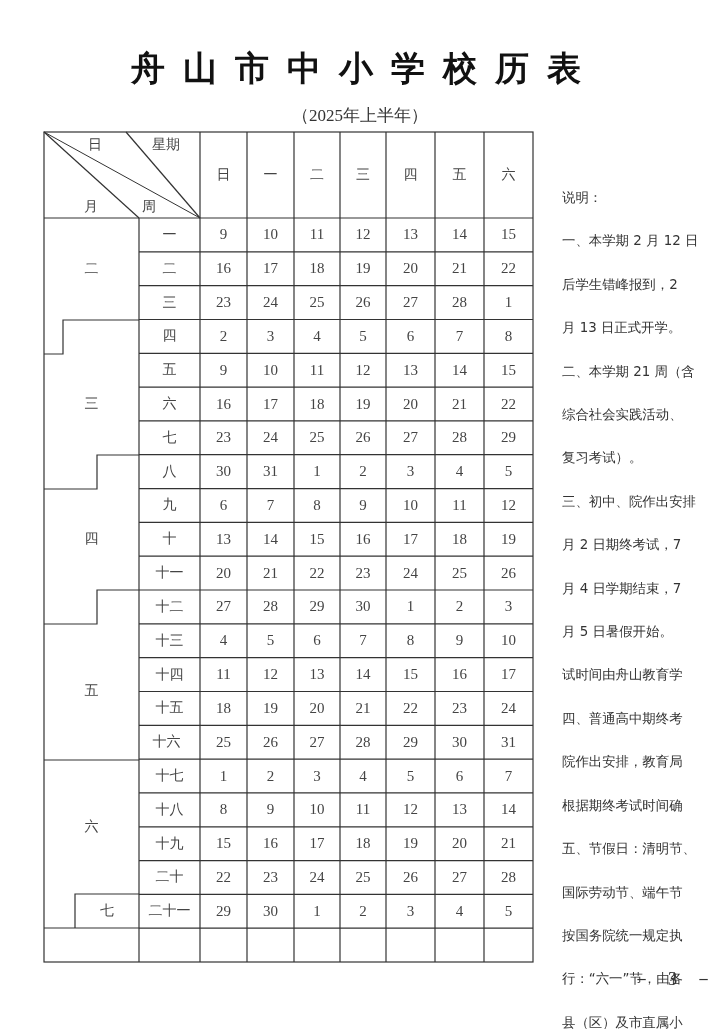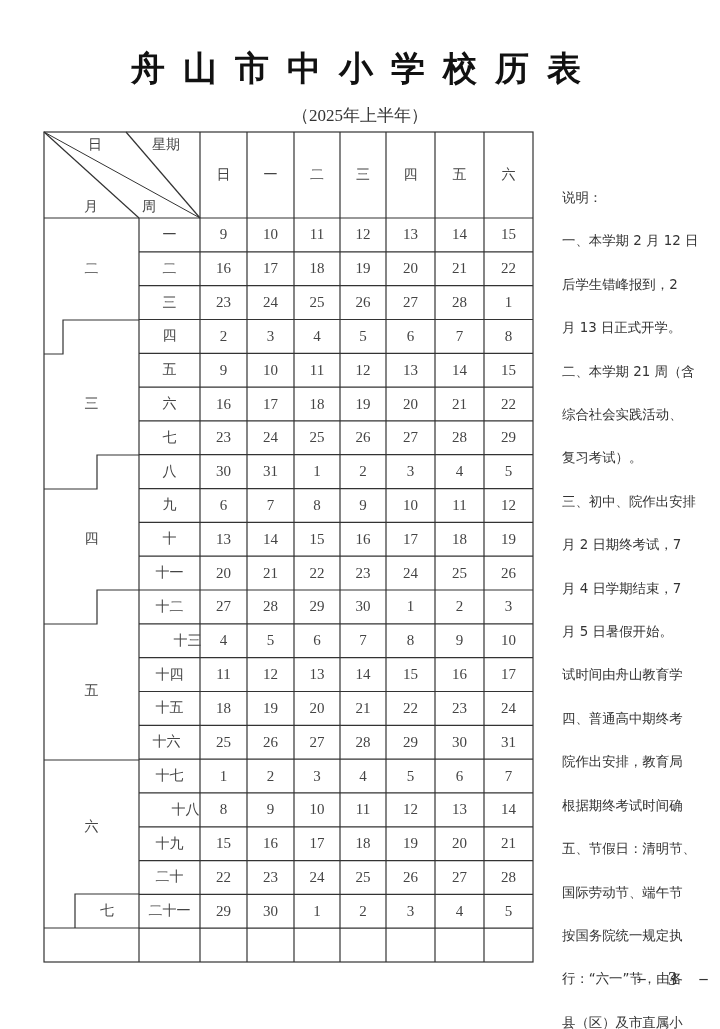--- a/index.html
+++ b/index.html
@@ -220,21 +220,21 @@
       <div class="cell cjk" style="left: 139px; width: 61px; top: 590.02px; height: 33.82px;">十二</div>
       <div class="cell" style="left: 200px; width: 47px; top: 590.02px; height: 33.82px;">27</div>
       <div class="cell" style="left: 247px; width: 47px; top: 590.02px; height: 33.82px;">28</div>
       <div class="cell" style="left: 294px; width: 46px; top: 590.02px; height: 33.82px;">29</div>
       <div class="cell" style="left: 340px; width: 46px; top: 590.02px; height: 33.82px;">30</div>
       <div class="cell" style="left: 386px; width: 49px; top: 590.02px; height: 33.82px;">1</div>
       <div class="cell" style="left: 435px; width: 49px; top: 590.02px; height: 33.82px;">2</div>
       <div class="cell" style="left: 484px; width: 49px; top: 590.02px; height: 33.82px;">3</div>
     </div>
     <div>
-      <div class="cell cjk" style="left: 139px; width: 61px; top: 623.84px; height: 33.82px; margin-left: 18px;">十三</div>
+      <div class="cell cjk" style="left: 139px; width: 61px; top: 623.84px; height: 33.82px;">十三</div>
       <div class="cell" style="left: 200px; width: 47px; top: 623.84px; height: 33.82px;">4</div>
       <div class="cell" style="left: 247px; width: 47px; top: 623.84px; height: 33.82px;">5</div>
       <div class="cell" style="left: 294px; width: 46px; top: 623.84px; height: 33.82px;">6</div>
       <div class="cell" style="left: 340px; width: 46px; top: 623.84px; height: 33.82px;">7</div>
       <div class="cell" style="left: 386px; width: 49px; top: 623.84px; height: 33.82px;">8</div>
       <div class="cell" style="left: 435px; width: 49px; top: 623.84px; height: 33.82px;">9</div>
       <div class="cell" style="left: 484px; width: 49px; top: 623.84px; height: 33.82px;">10</div>
     </div>
     <div>
       <div class="cell cjk" style="left: 139px; width: 61px; top: 657.66px; height: 33.82px;">十四</div>
@@ -270,21 +270,21 @@
       <div class="cell cjk" style="left: 139px; width: 61px; top: 759.12px; height: 33.82px;">十七</div>
       <div class="cell" style="left: 200px; width: 47px; top: 759.12px; height: 33.82px;">1</div>
       <div class="cell" style="left: 247px; width: 47px; top: 759.12px; height: 33.82px;">2</div>
       <div class="cell" style="left: 294px; width: 46px; top: 759.12px; height: 33.82px;">3</div>
       <div class="cell" style="left: 340px; width: 46px; top: 759.12px; height: 33.82px;">4</div>
       <div class="cell" style="left: 386px; width: 49px; top: 759.12px; height: 33.82px;">5</div>
       <div class="cell" style="left: 435px; width: 49px; top: 759.12px; height: 33.82px;">6</div>
       <div class="cell" style="left: 484px; width: 49px; top: 759.12px; height: 33.82px;">7</div>
     </div>
     <div>
-      <div class="cell cjk" style="left: 139px; width: 61px; top: 792.94px; height: 33.82px; margin-left: 16px;">十八</div>
+      <div class="cell cjk" style="left: 139px; width: 61px; top: 792.94px; height: 33.82px;">十八</div>
       <div class="cell" style="left: 200px; width: 47px; top: 792.94px; height: 33.82px;">8</div>
       <div class="cell" style="left: 247px; width: 47px; top: 792.94px; height: 33.82px;">9</div>
       <div class="cell" style="left: 294px; width: 46px; top: 792.94px; height: 33.82px;">10</div>
       <div class="cell" style="left: 340px; width: 46px; top: 792.94px; height: 33.82px;">11</div>
       <div class="cell" style="left: 386px; width: 49px; top: 792.94px; height: 33.82px;">12</div>
       <div class="cell" style="left: 435px; width: 49px; top: 792.94px; height: 33.82px;">13</div>
       <div class="cell" style="left: 484px; width: 49px; top: 792.94px; height: 33.82px;">14</div>
     </div>
     <div>
       <div class="cell cjk" style="left: 139px; width: 61px; top: 826.76px; height: 33.82px;">十九</div>

